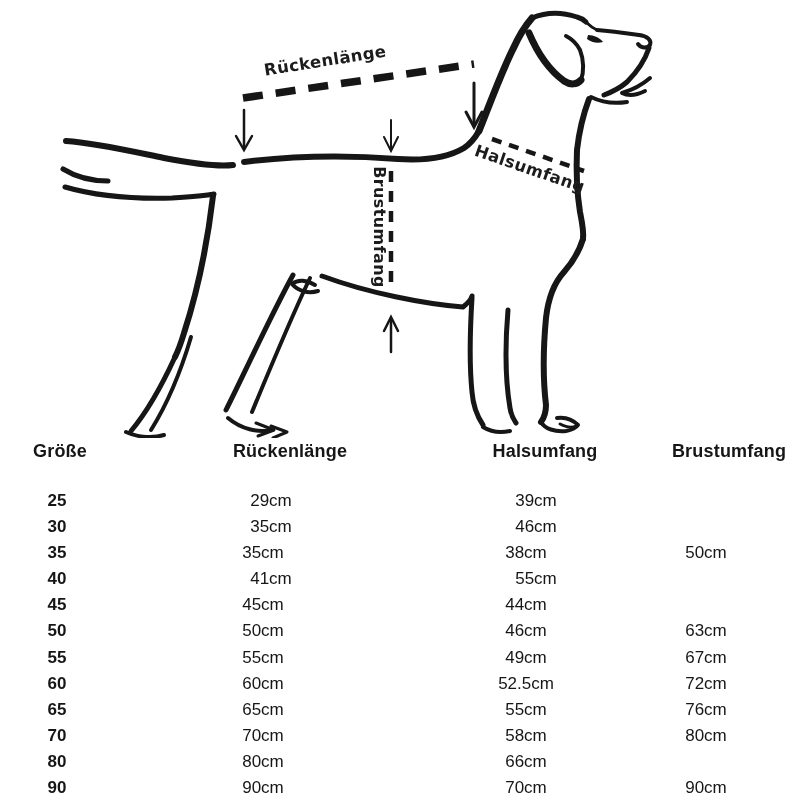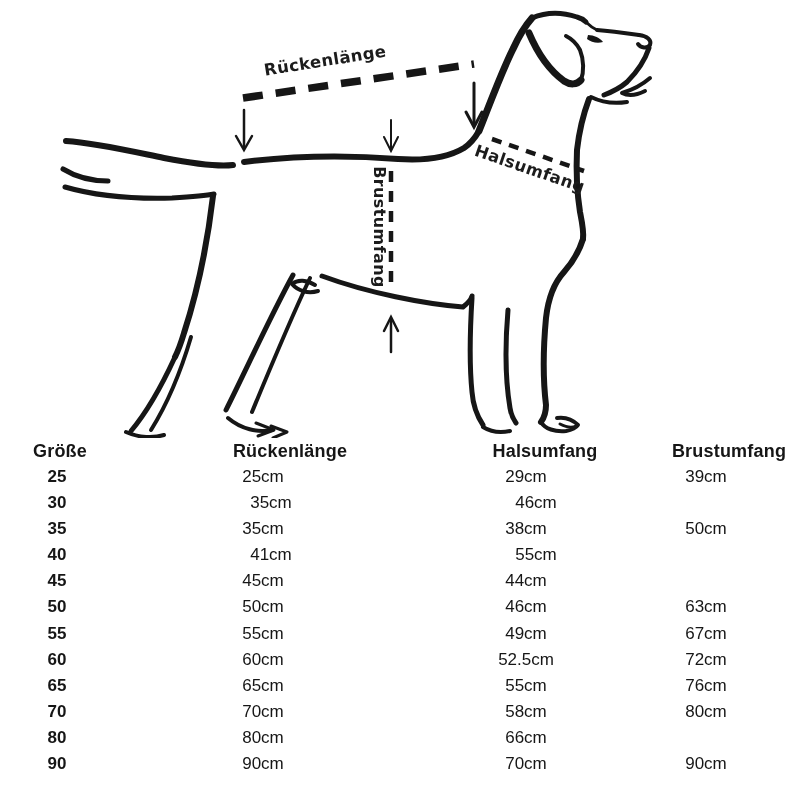--- a/index.html
+++ b/index.html
@@ -18,21 +18,21 @@
   .thead, .trow {
     display:grid;
     grid-template-columns:120px 340px 170px 170px;
     align-items:center;
   }
   .thead {
     height:26px; line-height:26px;
     font-size:18px; font-weight:700;
     letter-spacing:0.2px;
   }
-  .tbody { margin-top:0; }
+  .tbody { margin-top:24px; }
   .trow { height:26.1px; line-height:26.1px; font-size:17px; }
   .cell { text-align:center; white-space:nowrap; }
   .thead .c3 { transform:translateX(14px); }
   .trow .c0 { font-weight:700; transform:translateX(-3px); }
   .trow .c1 { transform:translateX(-27px); }
   .trow .c2 { transform:translateX(-19px); }
   .trow .c3 { transform:translateX(-9px); }
 
   .diag-label {
     font-family:"DejaVu Sans", sans-serif;
@@ -125,21 +125,20 @@
 <div class="size-table">
   <div class="thead">
     <div class="cell c0">Größe</div>
     <div class="cell c1">Rückenlänge</div>
     <div class="cell c2">Halsumfang</div>
     <div class="cell c3">Brustumfang</div>
   </div>
   <div class="tbody">
       <div class="trow">
         <div class="cell c0">25</div>
-        <div class="cell c1">25cm</div>
         <div class="cell c2">29cm</div>
         <div class="cell c3">39cm</div>
       </div>
       <div class="trow">
         <div class="cell c0">30</div>
         <div class="cell c2">35cm</div>
         <div class="cell c3">46cm</div>
       </div>
       <div class="trow">
         <div class="cell c0">35</div>

